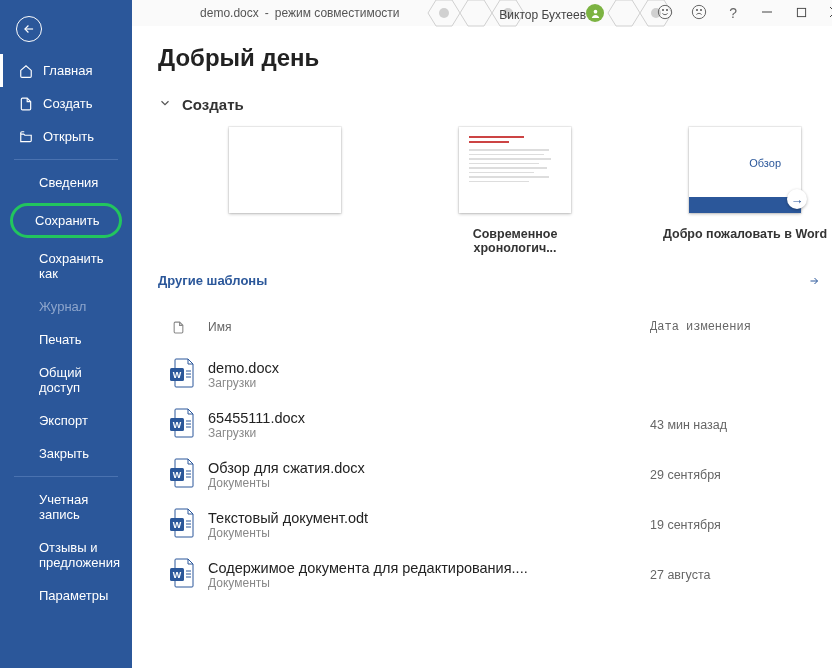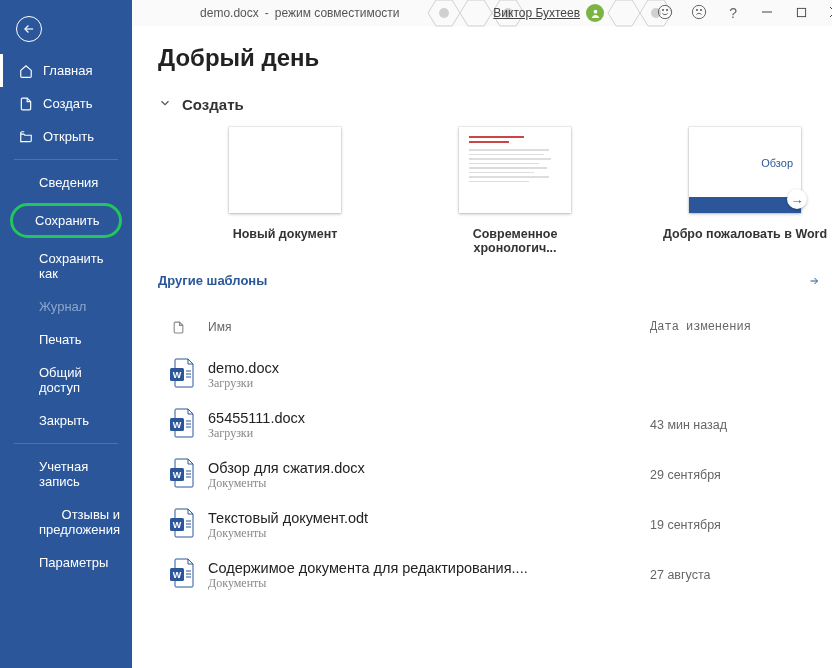--- a/index.html
+++ b/index.html
@@ -34,40 +34,40 @@
   .nav-divider { height: 1px; background: #4a72b0; margin: 6px 14px; }
   .icon-svg { flex-shrink: 0; }
   .main { flex: 1; display: flex; flex-direction: column; background: #fff; }
   .titlebar {
     height: 26px; display: flex; align-items: center; font-size: 12px;
     color: #555; padding-left: 68px; position: relative; background: #fafafa;
   }
   .titlebar-deco {
     position:absolute; right:178px; top:-4px; width:260px; height:34px; pointer-events:none;
   }
-  .title-user { position:absolute; right:252px; display:flex; align-items:center; gap:6px; color:#444;text-decoration:underline; }
+  .title-user { position:absolute; right:252px; display:flex; align-items:flex-end; color:#444; }
   .avatar { width:18px; height:18px; border-radius:50%; background:#7cb342; display:flex; align-items:center; justify-content:center; }
   .title-icons { position: absolute; right: 12px; display: flex; gap: 16px; align-items:center; color:#666; }
   .title-ctl { cursor:pointer; width:18px; text-align:center; font-size:14px; }
   .content { flex:1; padding: 18px 26px 0 26px; overflow:hidden; }
   h1 { font-size: 24px; font-weight: 600; color:#222; margin-bottom: 24px; }
   .section-header { display:flex; align-items:center; gap:10px; font-size:15px; font-weight:600; color:#333; margin-bottom:14px; }
   .section-chevron { cursor:pointer; }
   .templates { display:flex; gap:60px; margin-bottom:18px; margin-left:42px; }
   .template { width:170px; text-align:center; cursor:pointer; }
   .thumb {
     width: 112px; height: 86px; margin: 0 auto 14px auto; background:#fff;
     box-shadow: 0 1px 3px rgba(0,0,0,0.25), 0 0 0 1px rgba(0,0,0,0.05);
     position:relative;
   }
   .thumb.resume { padding:6px; }
   .resume-line { height:2px; background:#c44; margin:3px 4px; }
   .resume-line.thin { background:#ddd; height:1.5px; }
   .thumb.welcome .wlabel {
-    position:absolute; right:8px; top:30px; font-size:11px; color:#2b579a;
+    position:absolute; right:20px; top:30px; font-size:11px; color:#2b579a;
   }
   .thumb.welcome .wbar {
     position:absolute; bottom:0; left:0; right:0; height:16px; background:#2b579a;
   }
   .thumb.welcome .warrow {
     position:absolute; right:-6px; bottom:4px; width:20px; height:20px;
     background:#fff; border-radius:50%; box-shadow:0 1px 3px rgba(0,0,0,0.3);
     display:flex; align-items:center; justify-content:center; color:#2b579a; font-size:13px;
   }
   .tpl-label { font-size:12.5px; font-weight:600; color:#333; }
@@ -76,21 +76,21 @@
   .tab { cursor:pointer; padding-bottom:6px; color:#666; }
   .tab.active { color:#2b579a; font-weight:600; border-bottom:2px solid #2b579a; text-decoration: underline; }
   .list-header { display:flex; font-size:12px; color:#666; padding: 6px 0 12px 0; }
   .col-icon { width:50px; padding-left:14px; }
   .col-name { flex:1; }
   .col-date { width:180px;font-family:Liberation Mono, monospace; }
   .file-row { display:flex; align-items:center; padding:8px 0; cursor:pointer; }
   .file-icon { width:50px; padding-left:10px; }
   .file-info { flex:1; }
   .file-name { font-size:14.5px; color:#222; }
-  .file-loc { font-size:12px; color:#888;font-family:Liberation Serif, serif; }
+  .file-loc { font-size:12px; color:#888; }
   .file-date { width:180px; font-size:12.5px; color:#666; }
 </style>
 </head>
 <body>
 
 <div class="app">
 
   <div class="sidebar">
     <div class="back-row">
       <div class="back-circle">
@@ -136,29 +136,32 @@
     <div class="nav-item text-only disabled">
       <span>Журнал</span>
     </div>
     <div class="nav-item text-only">
       <span>Печать</span>
     </div>
     <div class="nav-item text-only">
       <span>Общий доступ</span>
     </div>
     <div class="nav-item text-only">
+      <span>Экспорт</span>
+    </div>
+    <div class="nav-item text-only">
       <span>Закрыть</span>
     </div>
 
     <div class="nav-divider"></div>
 
     <div class="nav-item text-only">
       <span>Учетная запись</span>
     </div>
-    <div class="nav-item text-only" style="display:block;text-align:right;">
+    <div class="nav-item text-only" style="display:block;">
       <span>Отзывы и</span><br>
       <span>предложения</span>
     </div>
     <div class="nav-item text-only">
       <span>Параметры</span>
     </div>
   </div>
 
   <div class="main">
     <div class="titlebar">
@@ -234,21 +237,20 @@
           <svg width="14" height="14" viewBox="0 0 24 24" fill="none" stroke="#555" stroke-width="2">
               <path d="M6 9l6 6 6-6"></path>
             </svg>
         </span>
         <span>Создать</span>
       </div>
 
       <div class="templates">
         <div class="template">
           <div class="thumb"></div>
-          <div class="tpl-label">Новый документ</div>
         </div>
         <div class="template">
           <div class="thumb resume">
             <div class="resume-line" style="width:55%"></div>
             <div class="resume-line" style="width:40%;background:#c44"></div>
             <div class="resume-line thin" style="width:80%;margin-top:6px;"></div>
             <div class="resume-line thin" style="width:75%"></div>
             <div class="resume-line thin" style="width:82%"></div>
             <div class="resume-line thin" style="width:70%"></div>
             <div class="resume-line thin" style="width:78%"></div>

